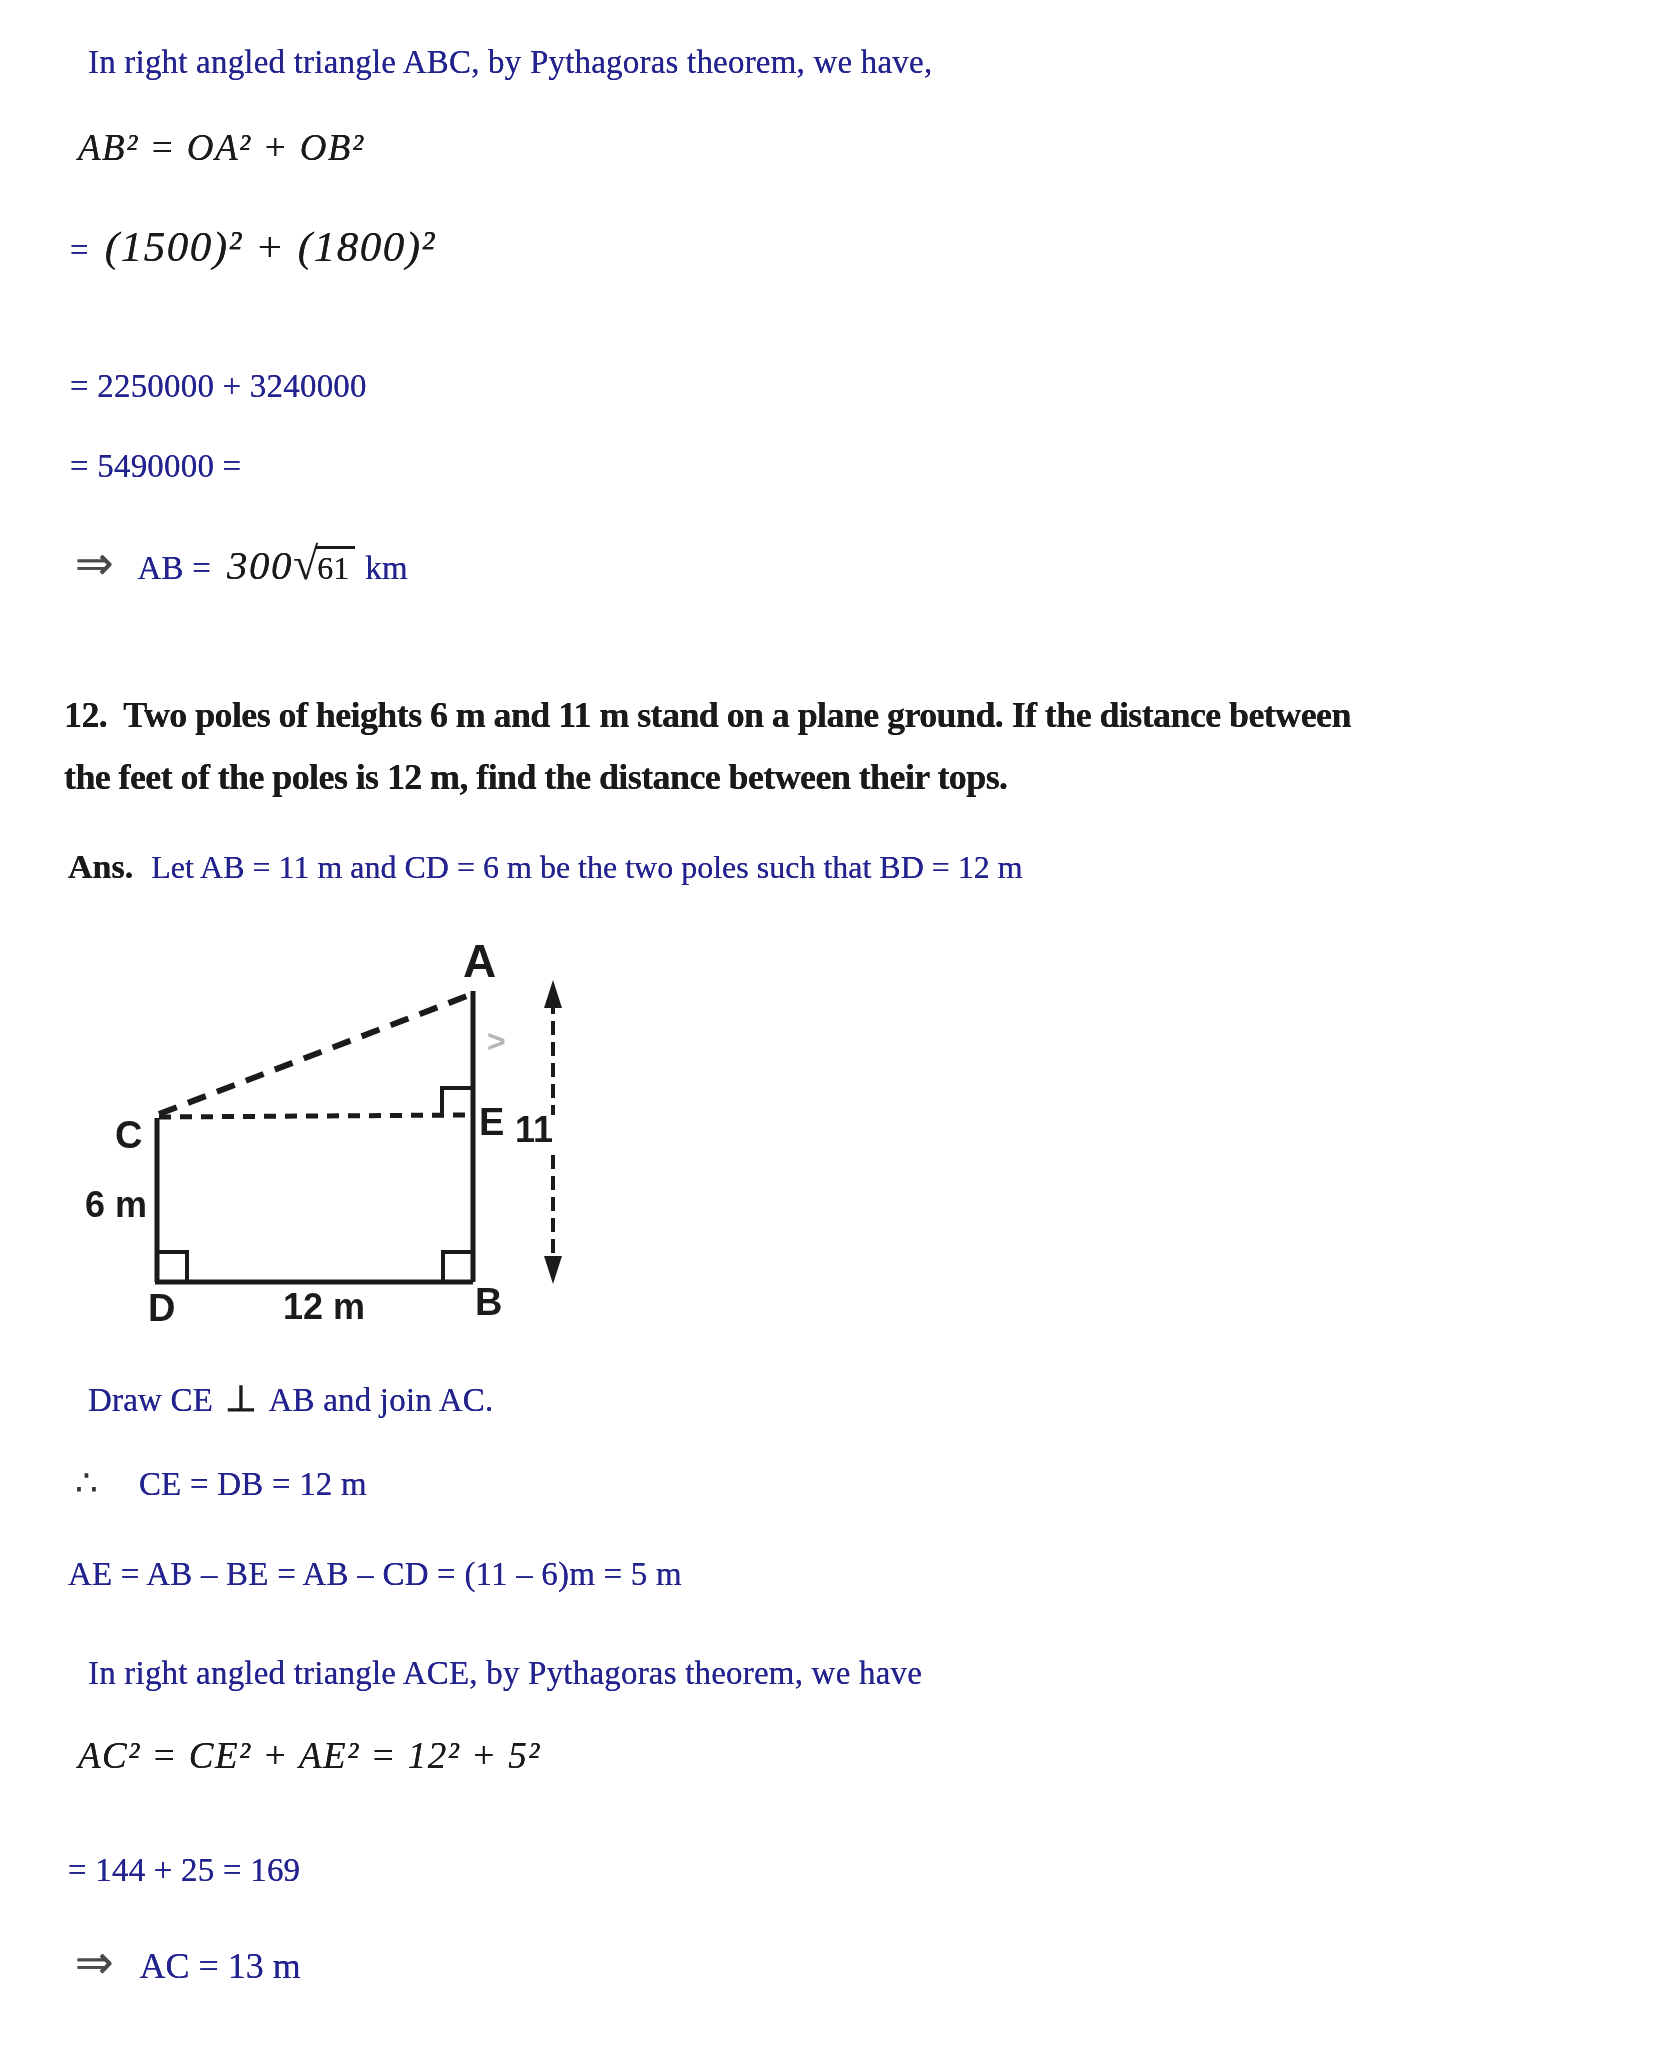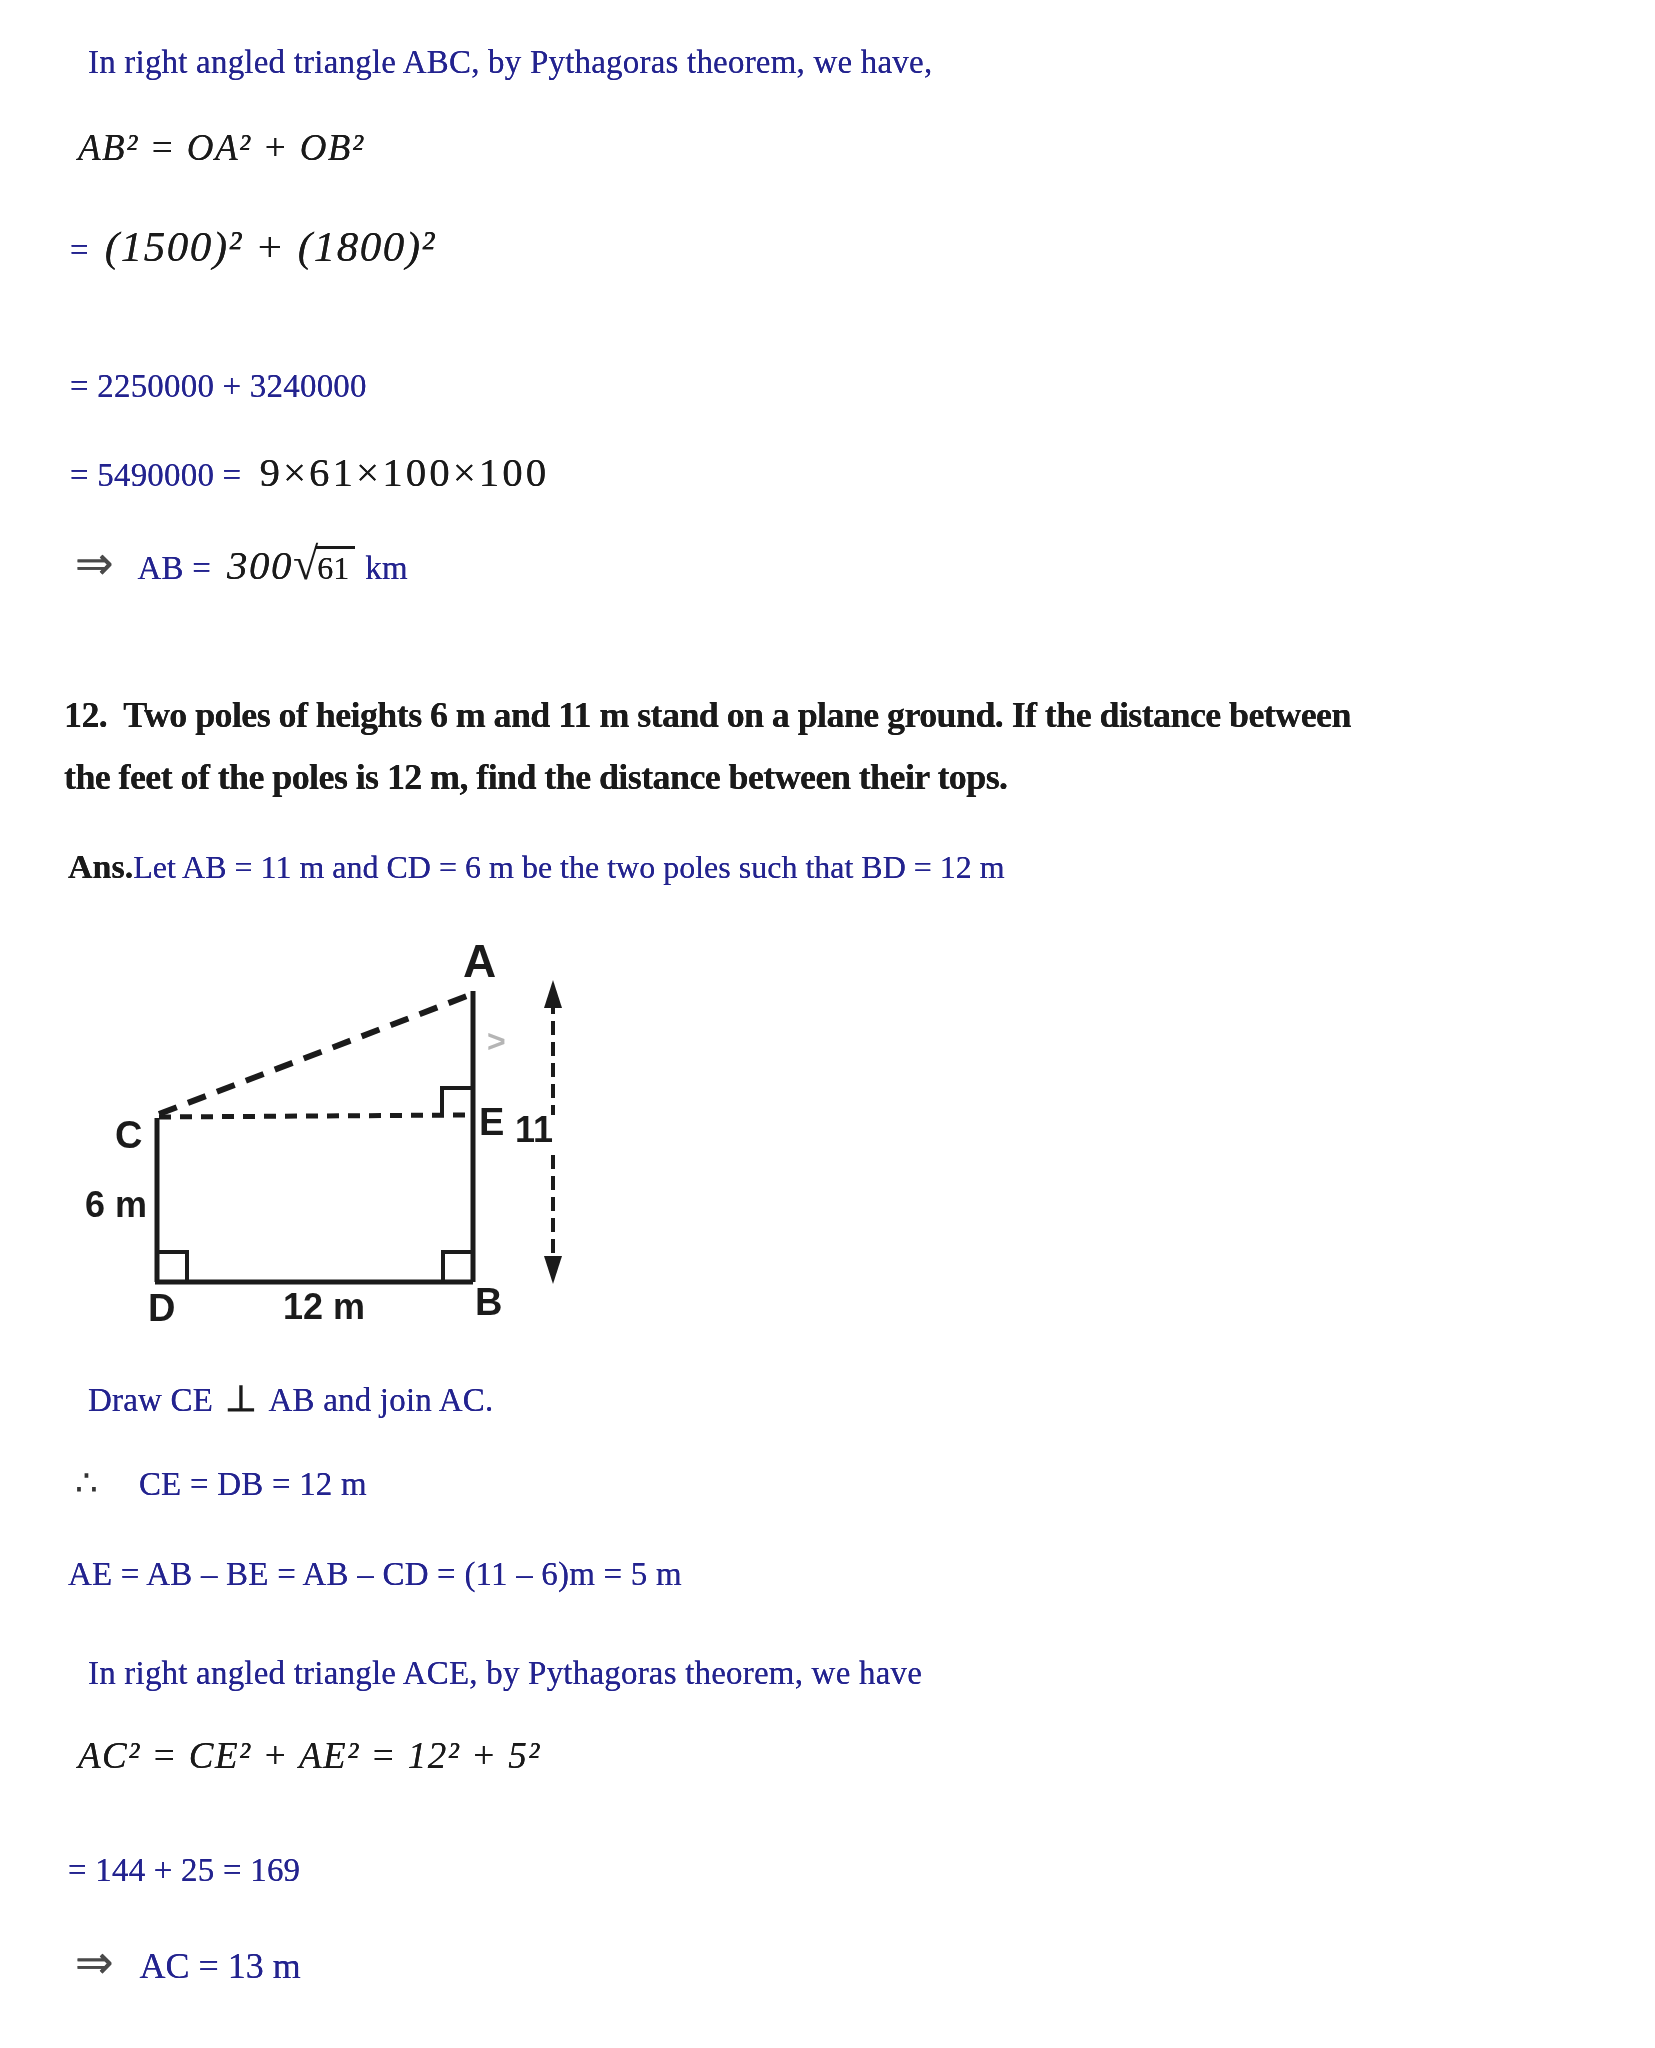--- a/index.html
+++ b/index.html
@@ -62,41 +62,40 @@
 
   <div class="abs row" style="top:222px;left:70px">
     <span class="body blue">=</span>
     <span class="math" style="font-size:43px;margin-left:16px">(1500)² + (1800)²</span>
   </div>
 
   <div class="abs body blue" style="top:368px;left:70px">= 2250000 + 3240000</div>
 
   <div class="abs row" style="top:448px;left:70px">
     <span class="body blue">= 5490000 =</span>
-    <span class="factor" style="margin-left:18px">9×61×100×100</span>
   </div>
 
   <div class="abs row" style="top:537px;left:75px">
     <span class="implies">⇒</span>
     <span class="body blue" style="margin-left:24px">AB =</span>
     <span class="math" style="font-size:41px;margin-left:16px">300</span>
     <span class="sqrt">√</span>
     <span class="rad">61</span>
     <span class="body blue" style="margin-left:10px">km</span>
   </div>
 
   <div class="abs row qtext" style="top:694px;left:64px">
     <span>12.</span>
     <span style="margin-left:16px">Two poles of heights 6 m and 11 m stand on a plane ground. If the distance between</span>
   </div>
   <div class="abs qtext" style="top:756px;left:64px">the feet of the poles is 12 m, find the distance between their tops.</div>
 
   <div class="abs row" style="top:848px;left:68px">
     <span class="anslabel">Ans.</span>
-    <span class="blue" style="font-size:32px;">Let AB = 11 m and CD = 6 m be the two poles such that BD = 12 m</span>
+    <span class="blue" style="font-size:32px;margin-left:18px">Let AB = 11 m and CD = 6 m be the two poles such that BD = 12 m</span>
   </div>
 
   <svg class="abs" style="top:930px;left:55px" width="540" height="420" viewBox="0 0 540 420">
 
     <line x1="102" y1="188" x2="102" y2="352" stroke-width="5"></line>
     <line x1="100" y1="352" x2="418" y2="352" stroke-width="5"></line>
     <line x1="418" y1="61" x2="418" y2="352" stroke-width="5"></line>
 
     <line x1="104" y1="187" x2="414" y2="185" stroke-width="5" stroke-dasharray="12 9"></line>
     <line x1="104" y1="184" x2="412" y2="66" stroke-width="6" stroke-dasharray="19 12"></line>

